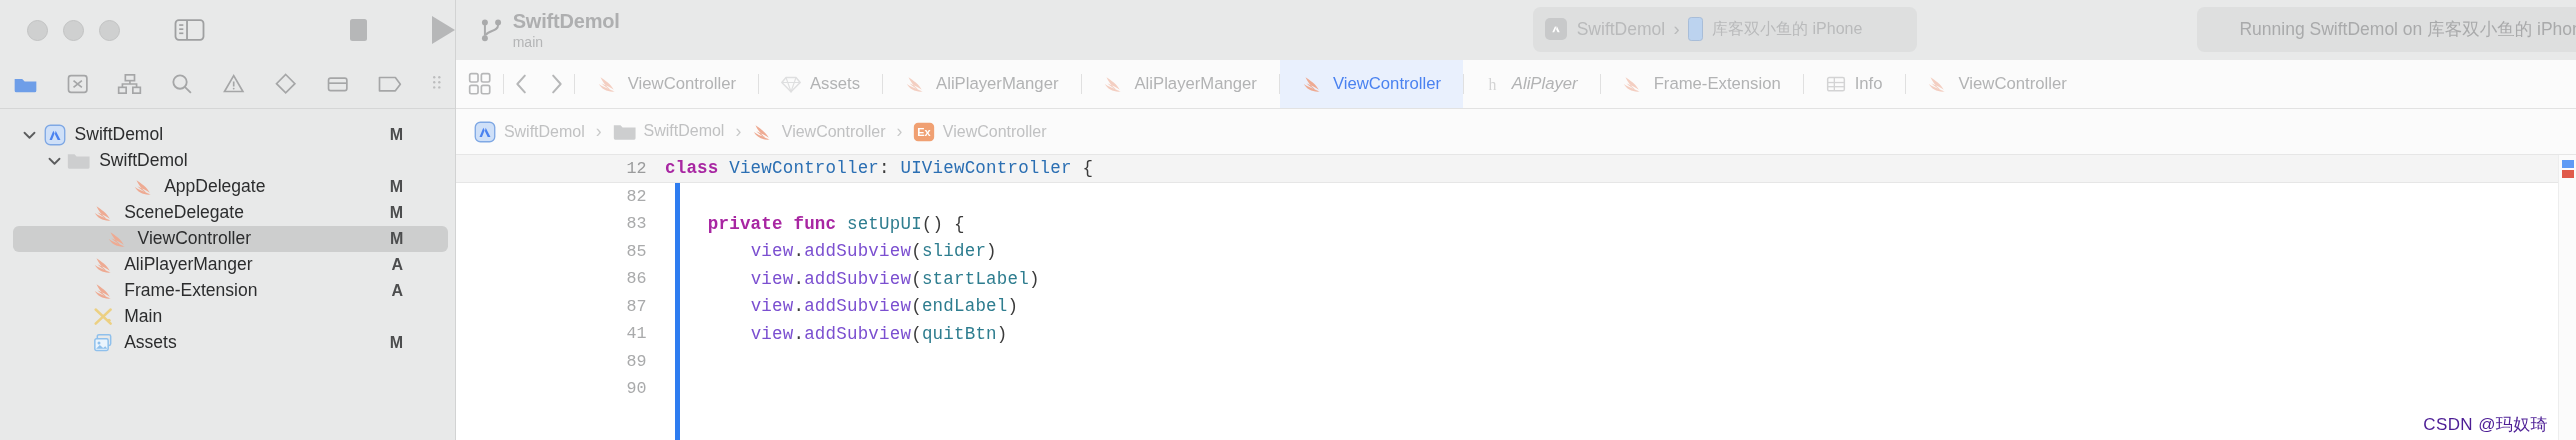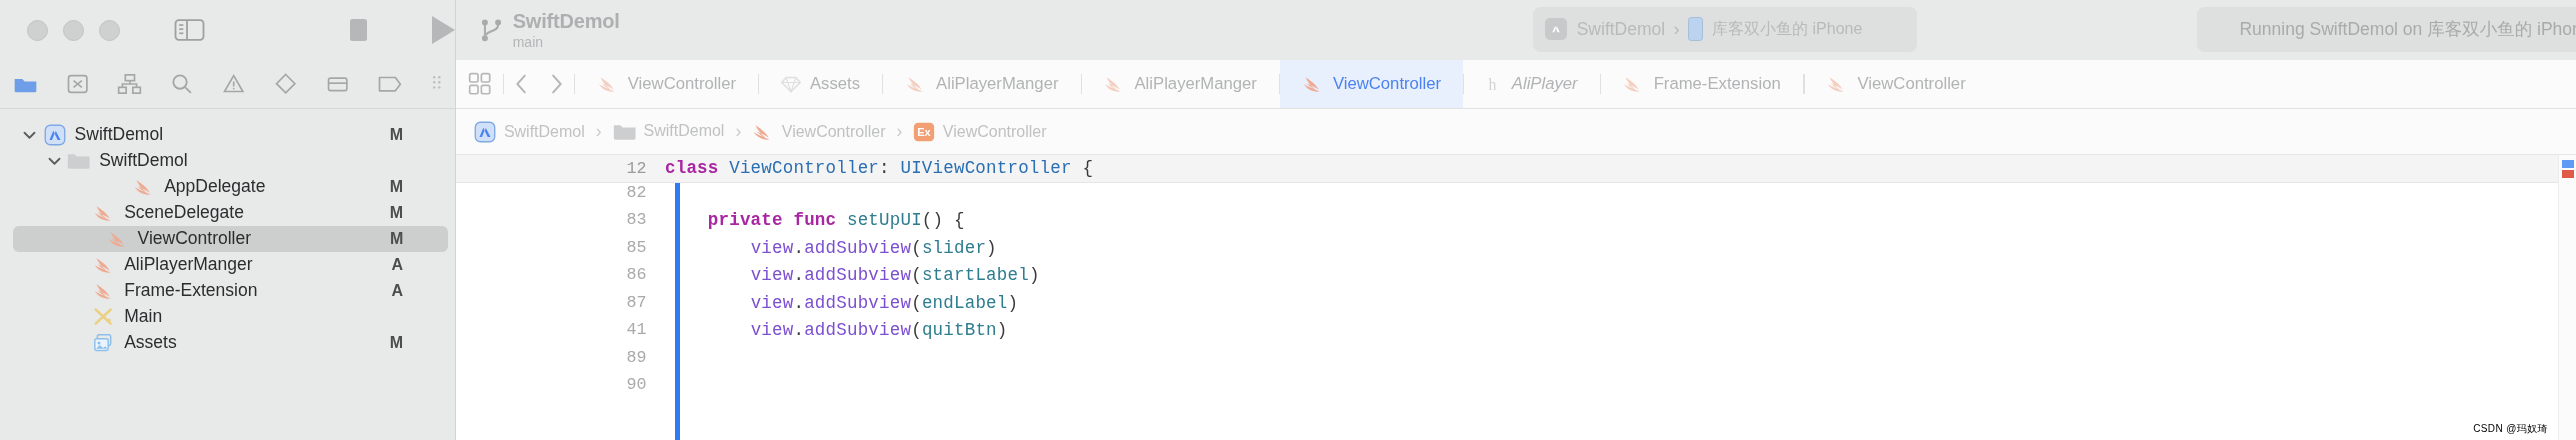--- a/index.html
+++ b/index.html
@@ -107,42 +107,42 @@
   .crumb-label { font-size: 16px; color: #c0c1c2; white-space: nowrap; }
   .crumb-sep { font-size: 17.5px; color: #c9caca; margin: 0 11px; font-weight: 300; }
 
   
   .code-wrap { flex: 1; position: relative; overflow: hidden; background: #ffffff; }
   .pinned {
     height: 27.5px; background: #f4f4f4; border-bottom: 0.8px solid #e6e6e6;
     display: flex; align-items: center;
   }
   .codelines { position: relative; }
-  .cl { height: 27.5px; display: flex; align-items: flex-start; position: relative; }
+  .cl { height: 27.5px; display: flex; align-items: center; position: relative; }
   .gutter { width: 209px; text-align: right; padding-right: 18.4px;
     font-family: "Liberation Mono", monospace; font-size: 16.7px; color: #a9aaab; flex: none; }
   .pinned .gutter { color: #9a9b9c; }
   .ctext { font-family: "Liberation Mono", monospace; font-size: 17.5px; color: #3b3b3b; white-space: pre; letter-spacing: 0.2px; }
   .k { color: #a826a2; font-weight: 700; }
   .t { color: #2b6fb3; }
   .f { color: #2e7d8f; }
   .p { color: #7b4fd0; }
   .v { color: #2e7d8f; }
   .pl { color: #3b3b3b; }
 
   .change-bar { position: absolute; left: 219px; top: 27.5px; width: 5px; height: 353px; background: #2e7cf0; }
 
   
   .right-rail { position: absolute; right: 0; top: 0; width: 18.4px; height: 381px; background: #fbfbfb; border-left: 0.8px solid #ededed; }
   .rail-mark { position: absolute; right: 2.5px; width: 11.7px; height: 7.5px; }
   .rail-blue { background: #5f9bf5; top: 5px; }
   .rail-red { background: #e05a4a; top: 15px; }
 
   .watermark { position: absolute; right: 28px; bottom: 5px;
-    font-size: 10px; color: #000000; letter-spacing: 0.4px; margin-top: 48px; }
+    font-size: 17px; color: #4c1d95; letter-spacing: 0.4px; margin-top: 48px; }
 </style>
 </head>
 <body>
 
 <div class="app">
 
   <div class="titlebar">
 
     <div class="tb-left">
       <div class="traffic">
@@ -475,20 +475,31 @@
             <div class="vsep"></div>
             <div class="tab">
               <span style="display: inline-flex; align-items: center; opacity: 0.55;">
                 <svg width="22" height="20" viewBox="0 0 26 24">
                   <path d="M4 4 C10 8 16 12 20 19 C16 16 10 13 5 11 C9 15 15 19 21 21 C13 22 5 18 2 12 C6 15 11 17 15 18 C10 14 6 9 4 4 Z" fill="#eeaa92"></path>
                 </svg>
               </span>
               <span class="tab-label">Frame-Extension</span>
             </div>
             <div class="vsep"></div>
+            <div class="tab">
+              <span style="display: inline-flex; align-items: center; opacity: 0.55;">
+                <svg width="20" height="18.4" viewBox="0 0 24 22">
+                  <rect x="2" y="3" width="20" height="16" rx="2" fill="none" stroke="#b3b4b5" stroke-width="1.8"></rect>
+                  <line x1="2" y1="9" x2="22" y2="9" stroke="#b3b4b5" stroke-width="1.6"></line>
+                  <line x1="2" y1="14" x2="22" y2="14" stroke="#b3b4b5" stroke-width="1.6"></line>
+                  <line x1="10" y1="3" x2="10" y2="19" stroke="#b3b4b5" stroke-width="1.6"></line>
+                </svg>
+              </span>
+              <span class="tab-label">Info</span>
+            </div>
             <div class="vsep"></div>
             <div class="tab">
               <span style="display: inline-flex; align-items: center; opacity: 0.55;">
                 <svg width="22" height="20" viewBox="0 0 26 24">
                   <path d="M4 4 C10 8 16 12 20 19 C16 16 10 13 5 11 C9 15 15 19 21 21 C13 22 5 18 2 12 C6 15 11 17 15 18 C10 14 6 9 4 4 Z" fill="#eeaa92"></path>
                 </svg>
               </span>
               <span class="tab-label">ViewController</span>
             </div>
           </div>

